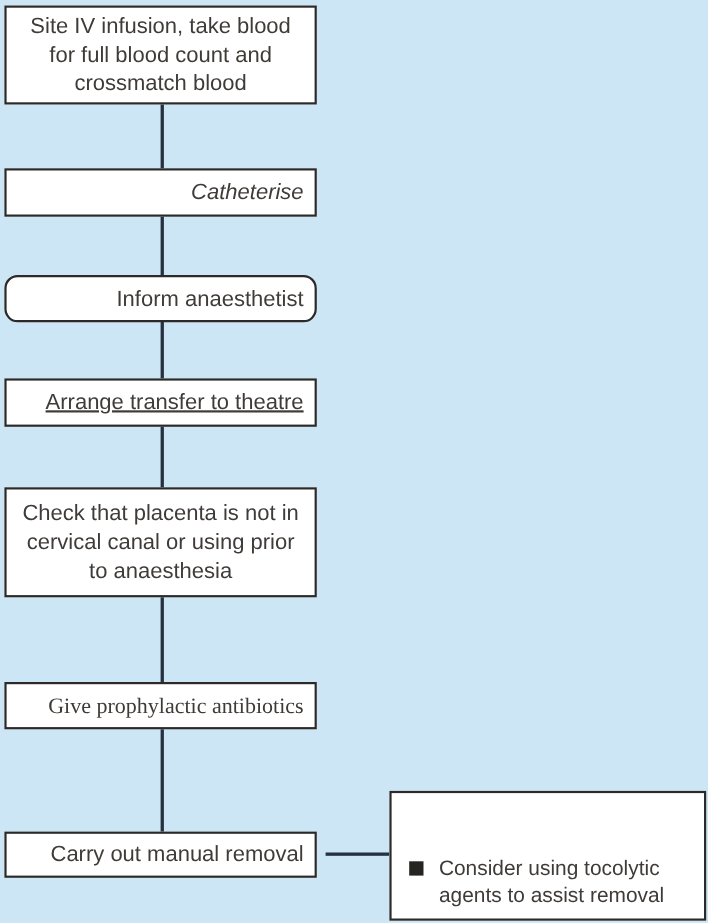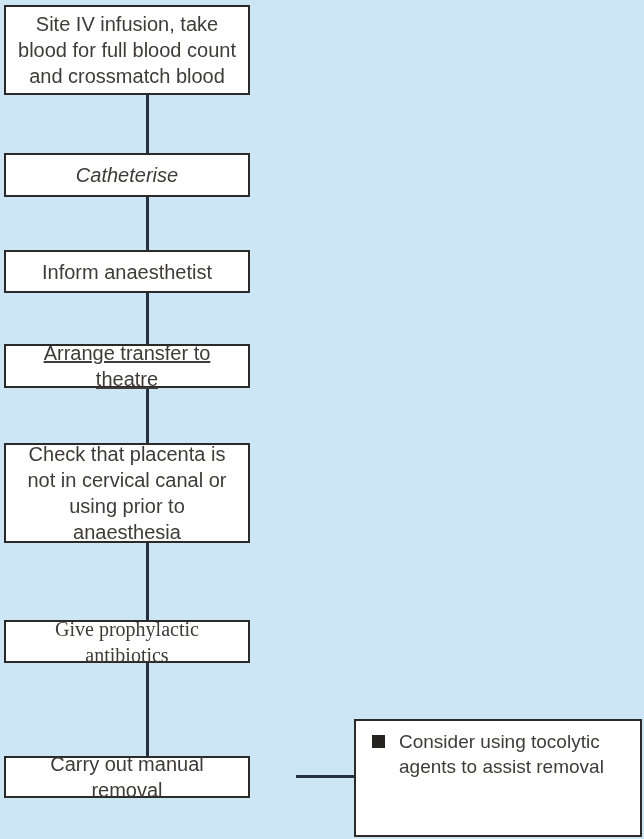--- a/index.html
+++ b/index.html
@@ -18,26 +18,26 @@
   .canvas{
     position:relative;
     width:644px;height:839px;
     background:var(--bg);
     overflow:hidden;
     color:var(--text);
   }
   .flow-box{
     position:absolute;
     left:4px;
-    width:246px;
+    width:284px;
     background:var(--boxfill);
     border:2px solid var(--border);
     display:flex;
     align-items:center;
-    justify-content:center;
+    justify-content:flex-end;
     text-align:center;
     font-size:20px;
     line-height:26px;
     padding:2px 10px;
     z-index:2;
   }
   .connector-v{
     position:absolute;
     left:146px;
     width:3px;
@@ -54,39 +54,39 @@
     position:absolute;
     left:354px;
     top:719px;
     width:288px;
     height:118px;
     background:var(--boxfill);
     border:2px solid var(--border);
     padding:8px 8px 8px 12px;
     z-index:2;
     display:flex;
-    flex-direction:row;
-    justify-content:center;
+    flex-direction:column;
+    justify-content:flex-end;
     gap:1px;
   }
   .bullet-item{
     display:flex;
     align-items:flex-start;
     font-size:19px;
     line-height:25px;
   }
   .bullet-square{
     flex:0 0 auto;
     width:13px;height:13px;
     background:#262420;
     margin:6px 14px 0 4px;
   }
   .step-1{top:5px;height:90px;}
   .step-2{top:153px;height:44px;font-style:italic;}
-  .step-3{top:250px;height:43px;}
+  .step-3{top:250px;height:43px;border-radius:12px;}
   .step-4{top:344px;height:44px;text-decoration:underline;}
   .step-5{top:443px;height:100px;}
   .step-6{top:620px;height:43px;font-family:Liberation Serif, serif;}
   .step-7{top:756px;height:42px;}
   .trunk{top:50px;height:727px;}
   .branch{top:775px;left:296px;width:58px;}
 </style>
 </head>
 <body>
 

